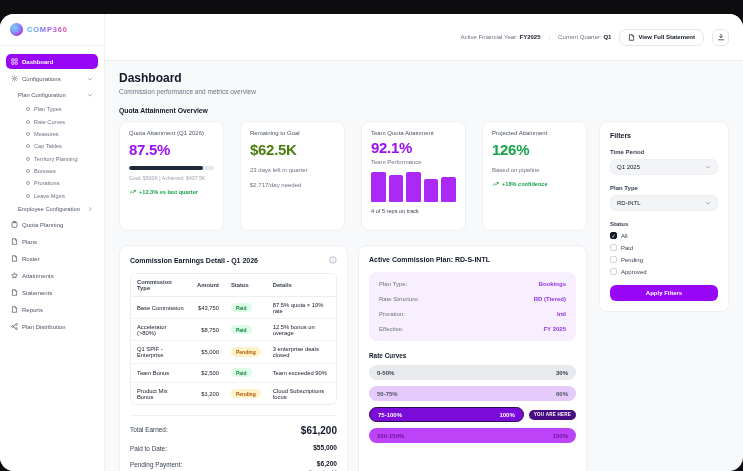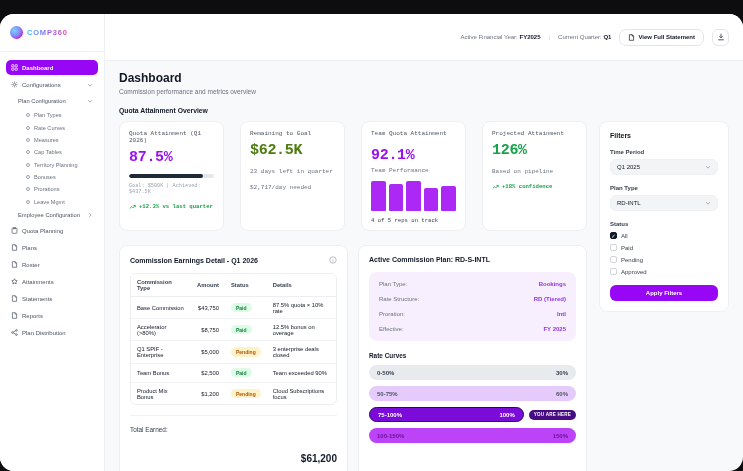--- a/index.html
+++ b/index.html
@@ -2,21 +2,21 @@
 <html><head>
 <meta charset="utf-8">
 <style>
   * { margin:0; padding:0; box-sizing:border-box; }
   html,body { width:743px; height:471px; background:#0D0D0F; font-family:"Liberation Sans", sans-serif; }
   .screen { position:absolute; top:14px; left:0; width:743px; height:457px; background:#F8F9FB;
             border-radius:14px; overflow:hidden; display:flex; }
 
   
   .sidebar { width:105px; background:#fff; border-right:1px solid #EDEFF2; flex-shrink:0; display:flex; flex-direction:column; }
-  .logo-row { height:38px; display:flex; align-items:center; gap:4px; padding:0 10px; border-bottom:1px solid #F0F1F4; }
+  .logo-row { height:32px; display:flex; align-items:center; gap:4px; padding:0 10px; border-bottom:1px solid #F0F1F4; }
   .logo-globe { width:13px; height:13px; border-radius:50%; flex-shrink:0;
     background: radial-gradient(circle at 35% 35%, #7DD3FC 0%, #818CF8 45%, #C026D3 75%, #F472B6 100%); }
   .logo-text { font-size:7.5px; font-weight:800; letter-spacing:0.8px;
     background:linear-gradient(90deg,#38BDF8,#8B5CF6,#EC4899); -webkit-background-clip:text; background-clip:text; color:transparent; }
   .nav { padding:8px 6px; overflow:hidden; }
   .nav-item { display:flex; align-items:center; gap:4px; padding:4px 5px; border-radius:5px;
               font-size:6px; color:#4B5563; margin-bottom:2px; cursor:pointer; }
   .nav-item.active { background:#9706F5; color:#fff; font-weight:bold; }
   .nav-item .spacer { flex:1; }
   .nav-group { display:flex; align-items:center; gap:3px; padding:4px 5px 4px 12px; font-size:5.8px; color:#4B5563; margin-bottom:1px; cursor:pointer; }
@@ -38,21 +38,21 @@
   .btn-icon { width:17px; height:17px; border:1px solid #E3E5E9; background:#fff; border-radius:6px;
               display:flex; align-items:center; justify-content:center; cursor:pointer; color:#374151; }
 
   .content { flex:1; padding:10px 14px 0 14px; overflow:hidden; }
   .page-title { font-size:12px; font-weight:bold; color:#111827; }
   .page-sub { font-size:6.5px; color:#6B7280; margin-top:3px; }
   .section-title { font-size:6.8px; font-weight:bold; color:#111827; margin-top:12px; }
 
   .content-grid { display:grid; grid-template-columns:1fr 130px; gap:12px; margin-top:7px; align-items:start; }
   .left-col { min-width:0; }
-  .metric-row { display:grid; grid-template-columns:repeat(4,1fr); gap:16px;font-family:Liberation Mono, monospace; }
+  .metric-row { display:grid; grid-template-columns:repeat(4,1fr); gap:16px; }
   .card { background:#fff; border:1px solid #EDEFF2; border-radius:8px; }
   .metric { padding:8px 9px; height:110px; }
   .metric-label { font-size:6px; color:#4B5563; }
   .metric-value { font-size:15px; font-weight:bold; margin-top:5px; letter-spacing:-0.3px; }
   .purple { color:#9B0FF0; } .orange { color:#4d7c0f; } .green { color:#16A34A; }
   .prog-track { height:4px; background:#E5E7EB; border-radius:2px; margin-top:8px; overflow:hidden; }
   .prog-fill { height:100%; background:#1F2937; border-radius:2px; }
   .tiny-muted { font-size:5.2px; color:#9CA3AF; margin-top:5px; }
   .trend { display:flex; align-items:center; gap:3px; font-size:5.6px; font-weight:bold; color:#16A34A; margin-top:8px; }
   .metric-line { font-size:6px; color:#6B7280; margin-top:9px; }
@@ -72,21 +72,21 @@
   table.earn tr:last-child td { border-bottom:none; }
   td.amt, th.amt { text-align:right; }
   td.det { color:#64748B; }
   .badge { display:inline-block; font-size:5px; font-weight:bold; padding:1.6px 5px; border-radius:999px; }
   .badge.paid { background:#DCFCE7; color:#15803D; }
   .badge.pending { background:#FEF3C7; color:#B45309; }
 
   .totals { border-top:1px solid #F0F1F4; margin-top:10px; padding-top:9px; }
   .tot-row { display:flex; justify-content:space-between; align-items:flex-start; margin-bottom:8px; }
   .tot-label { font-size:6.4px; color:#374151; padding-top:1px; }
-  .tot-val { text-align:right; font-weight:bold; font-size:6.6px; color:#111827;margin-top:28px; }
+  .tot-val { text-align:right; font-weight:bold; font-size:6.6px; color:#111827; }
   .tot-val.big { font-size:10px; }
   .tot-note { font-size:5px; color:#9CA3AF; font-weight:normal; margin-top:2px; }
 
   .plan-box { background:#F7EFFE; border-radius:8px; padding:9px 10px; margin-top:9px; }
   .plan-row { display:flex; justify-content:space-between; margin-bottom:9px; }
   .plan-row:last-child { margin-bottom:0; }
   .plan-key { font-size:6px; color:#6B7280; }
   .plan-val { font-size:6px; font-weight:bold; color:#9333EA; }
   .curves-label { font-size:6.4px; font-weight:bold; color:#111827; margin-top:11px; }
   .curve-line { display:flex; align-items:center; gap:5px; margin-top:6px; }
@@ -292,21 +292,21 @@
 
             <div class="card metric">
               <div class="metric-label">Remaining to Goal</div>
               <div class="metric-value orange">$62.5K</div>
               <div class="metric-line">23 days left in quarter</div>
               <div class="metric-line">$2,717/day needed</div>
             </div>
 
             <div class="card metric">
               <div class="metric-label">Team Quota Attainment</div>
-              <div class="metric-value purple" style="margin-top:10px;">92.1%</div>
+              <div class="metric-value purple" style="margin-top:3px;">92.1%</div>
               <div class="metric-line" style="margin-top:3px;">Team Performance</div>
               <div class="bars">
                 <div class="bar" style="height: 100%;"></div>
                 <div class="bar" style="height: 91%;"></div>
                 <div class="bar" style="height: 99%;"></div>
                 <div class="bar" style="height: 76%;"></div>
                 <div class="bar" style="height: 85%;"></div>
               </div>
               <div class="bars-footer">4 of 5 reps on track</div>
             </div>

